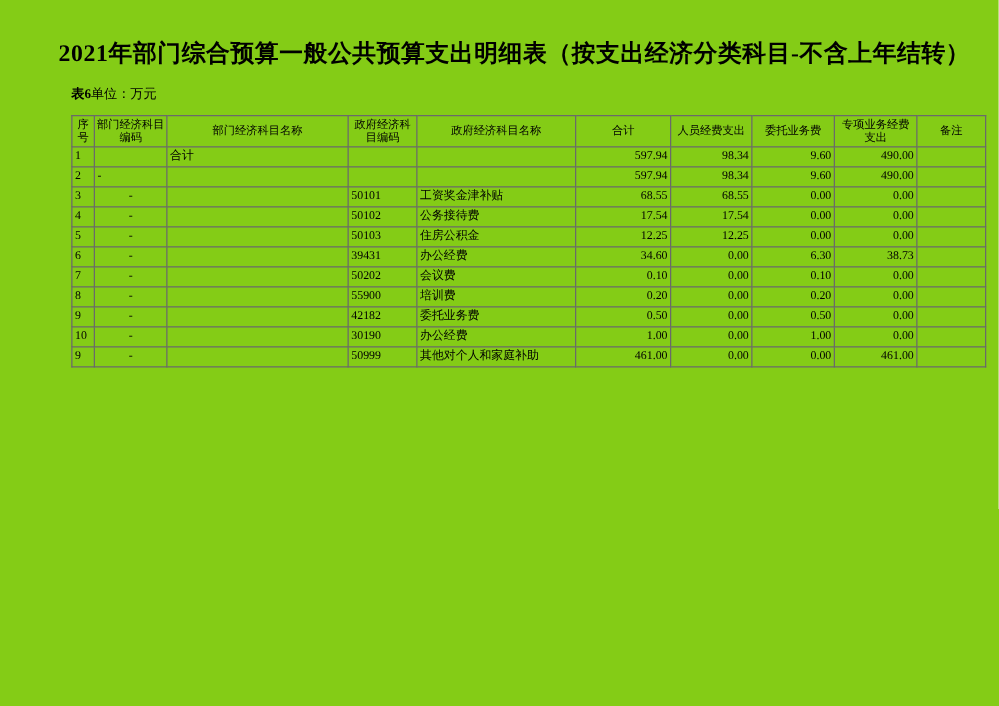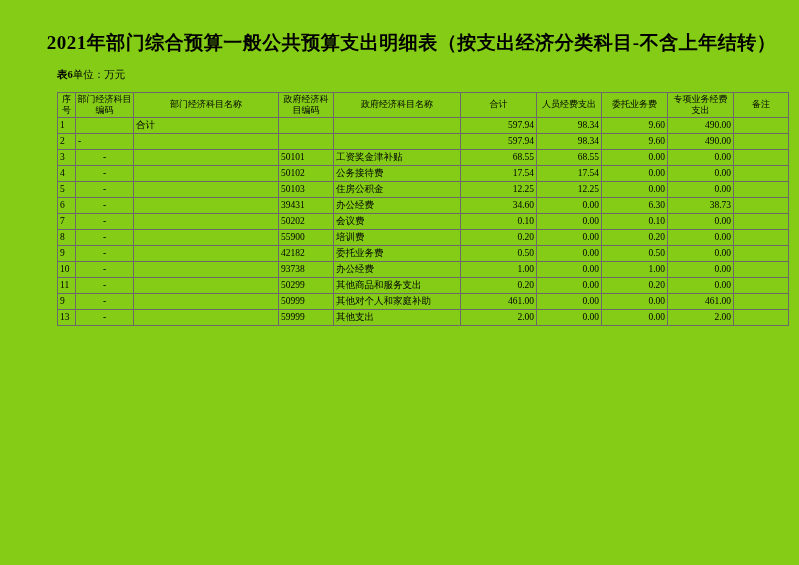--- a/index.html
+++ b/index.html
@@ -216,59 +216,35 @@
           <td>0.50</td>
           <td>0.00</td>
           <td>0.50</td>
           <td>0.00</td>
           <td></td>
         </tr>
         <tr>
           <td>10</td>
           <td>-</td>
           <td></td>
-          <td>93738</td>
+          <td>30190</td>
           <td>办公经费</td>
           <td>1.00</td>
           <td>0.00</td>
           <td>1.00</td>
-          <td>0.00</td>
-          <td></td>
-        </tr>
-        <tr>
-          <td>11</td>
-          <td>-</td>
-          <td></td>
-          <td>50299</td>
-          <td>其他商品和服务支出</td>
-          <td>0.20</td>
-          <td>0.00</td>
-          <td>0.20</td>
           <td>0.00</td>
           <td></td>
         </tr>
         <tr>
           <td>9</td>
           <td>-</td>
           <td></td>
           <td>50999</td>
           <td>其他对个人和家庭补助</td>
           <td>461.00</td>
           <td>0.00</td>
           <td>0.00</td>
           <td>461.00</td>
           <td></td>
         </tr>
-        <tr>
-          <td>13</td>
-          <td>-</td>
-          <td></td>
-          <td>59999</td>
-          <td>其他支出</td>
-          <td>2.00</td>
-          <td>0.00</td>
-          <td>0.00</td>
-          <td>2.00</td>
-          <td></td>
-        </tr>
       </tbody>
   </table>
 </div>
 
 </body></html>

